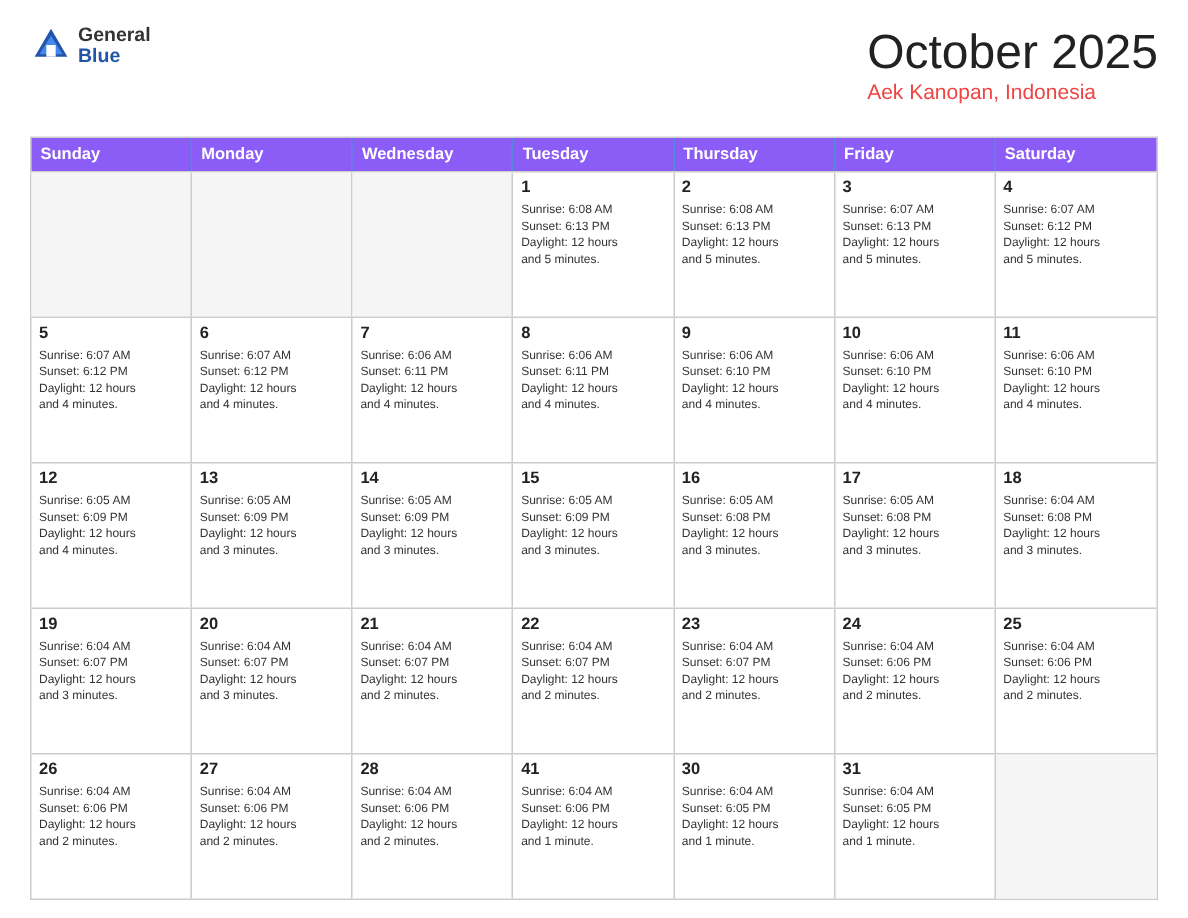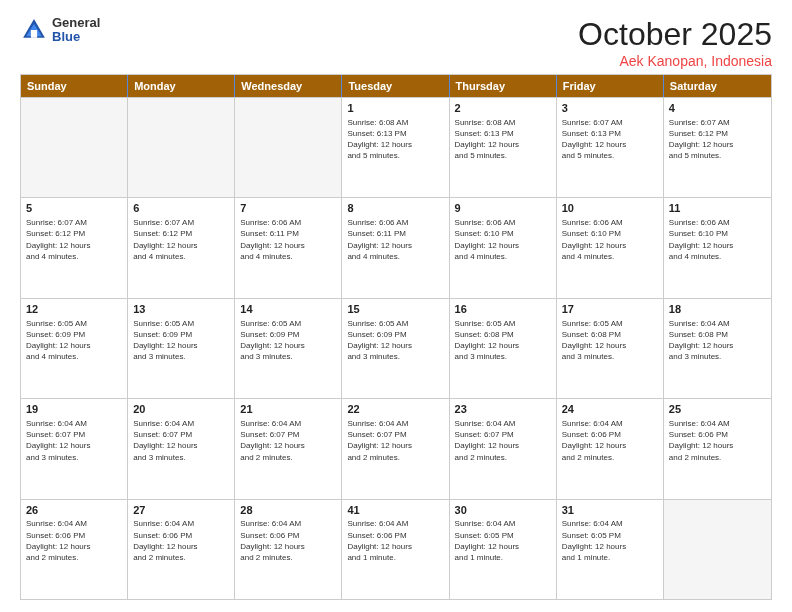--- a/index.html
+++ b/index.html
@@ -14,62 +14,62 @@
       width: 792px;
       height: 612px;
       padding: 16px 20px 12px 20px;
       display: flex;
       flex-direction: column;
     }
     .header {
       display: flex;
       justify-content: space-between;
       align-items: flex-start;
-      margin-bottom: 5px;
+      margin-bottom: 22px;
     }
     .logo {
       display: flex;
       align-items: center;
       gap: 4px;
     }
     .logo-text {
       display: flex;
       flex-direction: column;
       font-size: 13px;
       font-weight: bold;
       line-height: 1.1;
     }
     .logo-general { color: #333; }
     .logo-blue { color: #2255aa; }
     .logo-icon {
       width: 28px;
       height: 28px;
     }
     .title-block {
-      text-align: right;
+      text-align: left;
     }
     .month-title {
       font-size: 32px;
       font-weight: normal;
       color: #222;
     }
     .location {
       font-size: 14px;
       color: #ef4444;
     }
     .calendar {
       flex: 1;
       display: flex;
       flex-direction: column;
       border: 1px solid #ccc;
     }
     .cal-header {
       display: grid;
       grid-template-columns: repeat(7, 1fr);
-      background: #a16207;
+      background: #8b5cf6;
     }
     .cal-header-cell {
       color: #fff;
       font-size: 11px;
       font-weight: bold;
       padding: 5px 6px;
       border-right: 1px solid #5588dd;
     }
     .cal-header-cell:last-child { border-right: none; }
     .cal-body {

